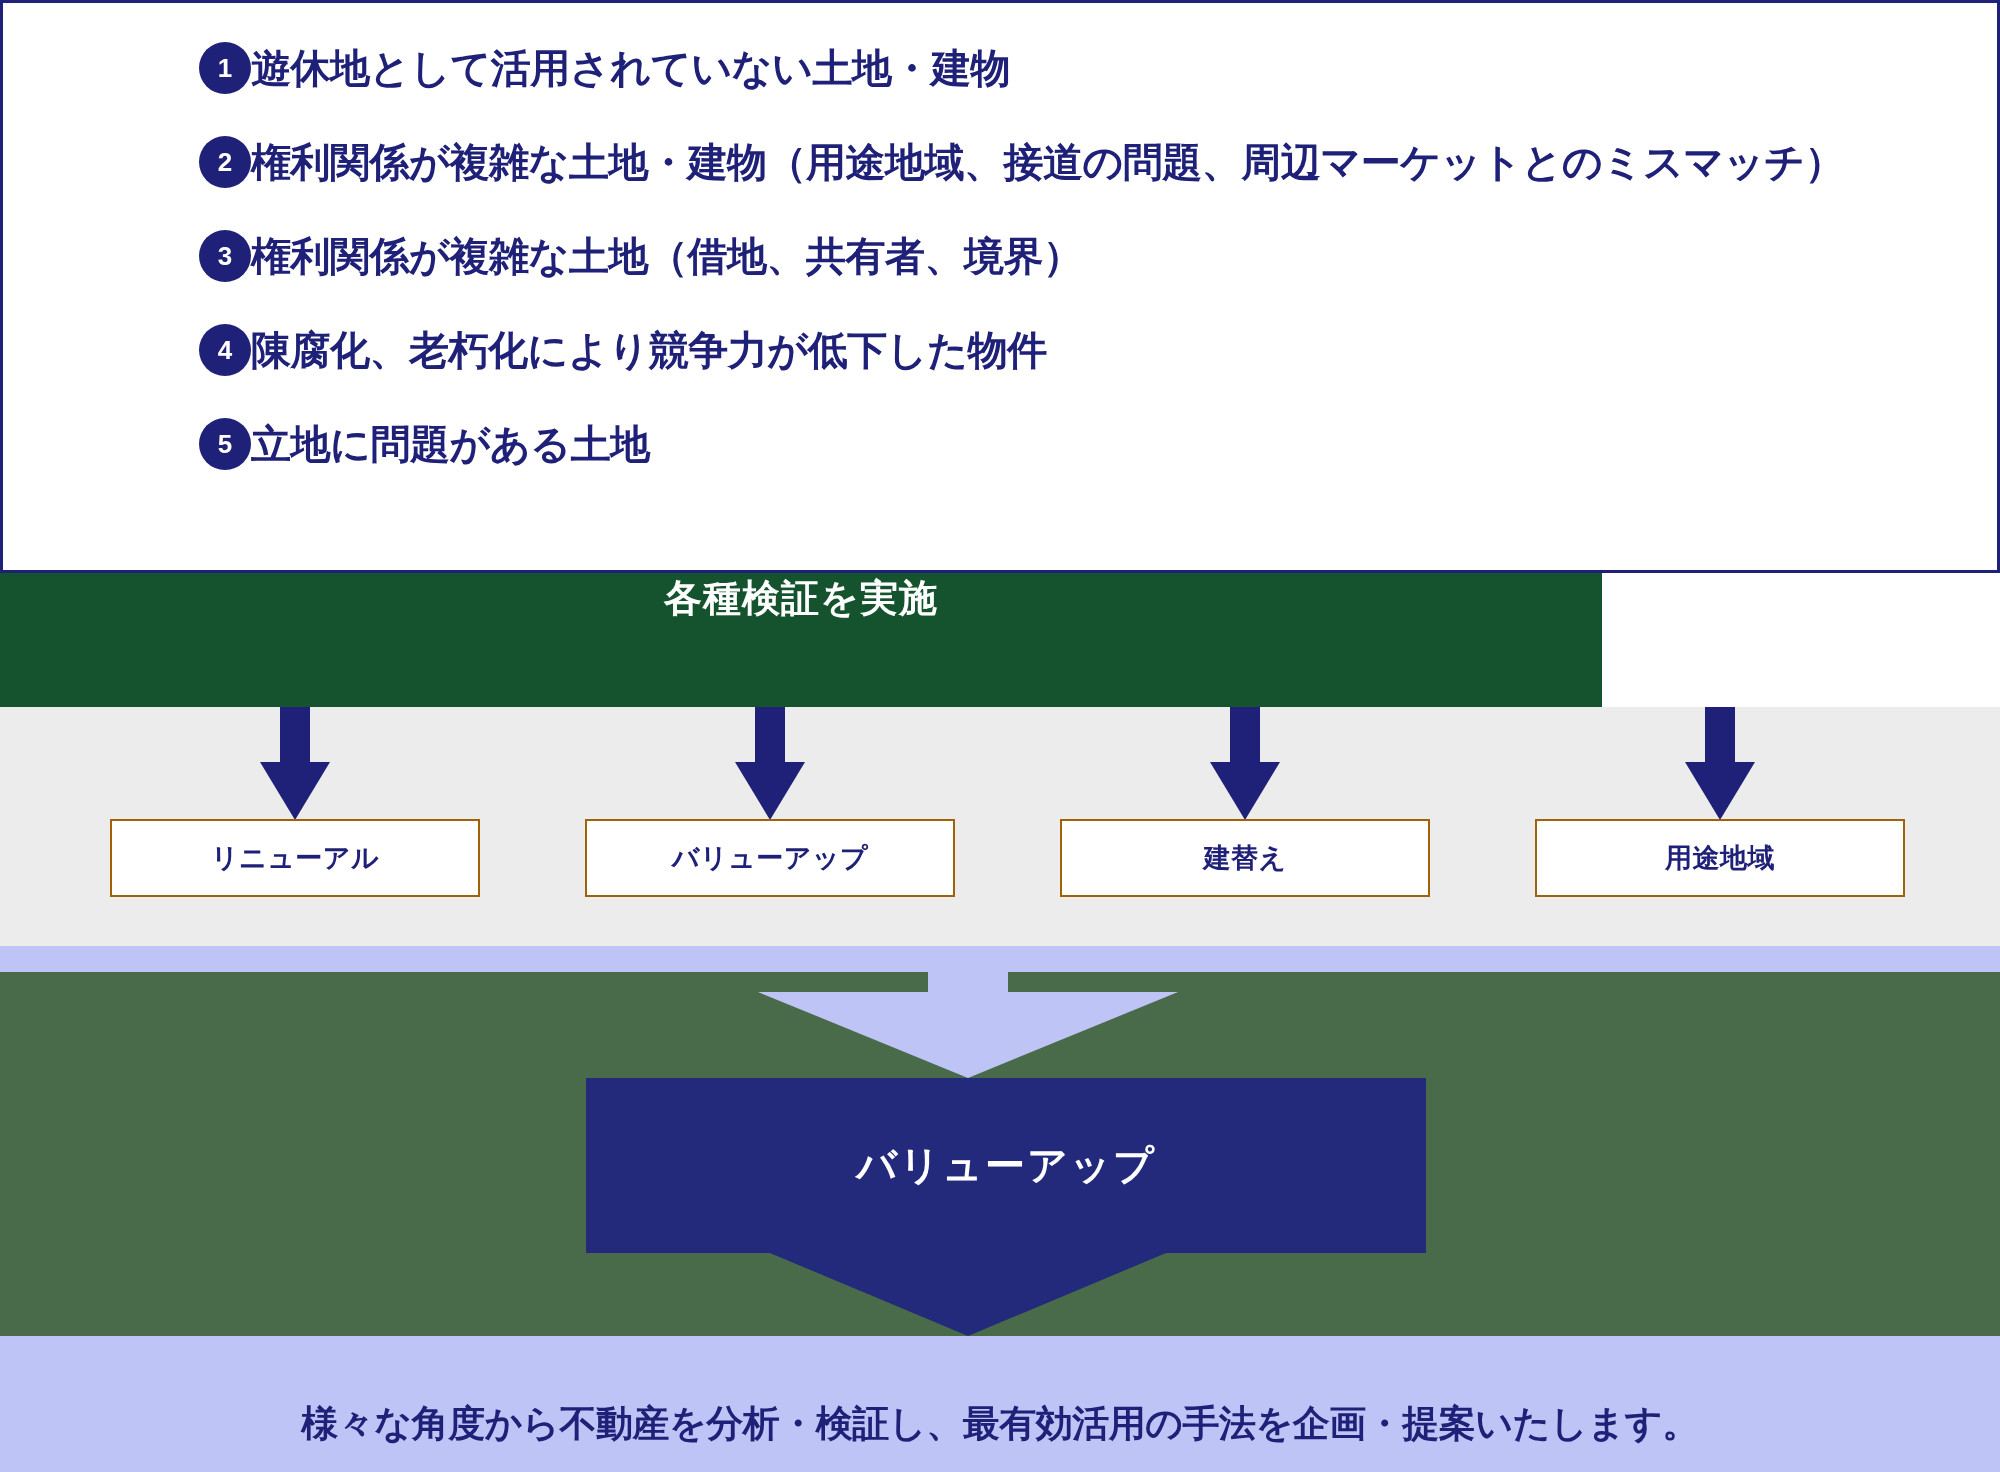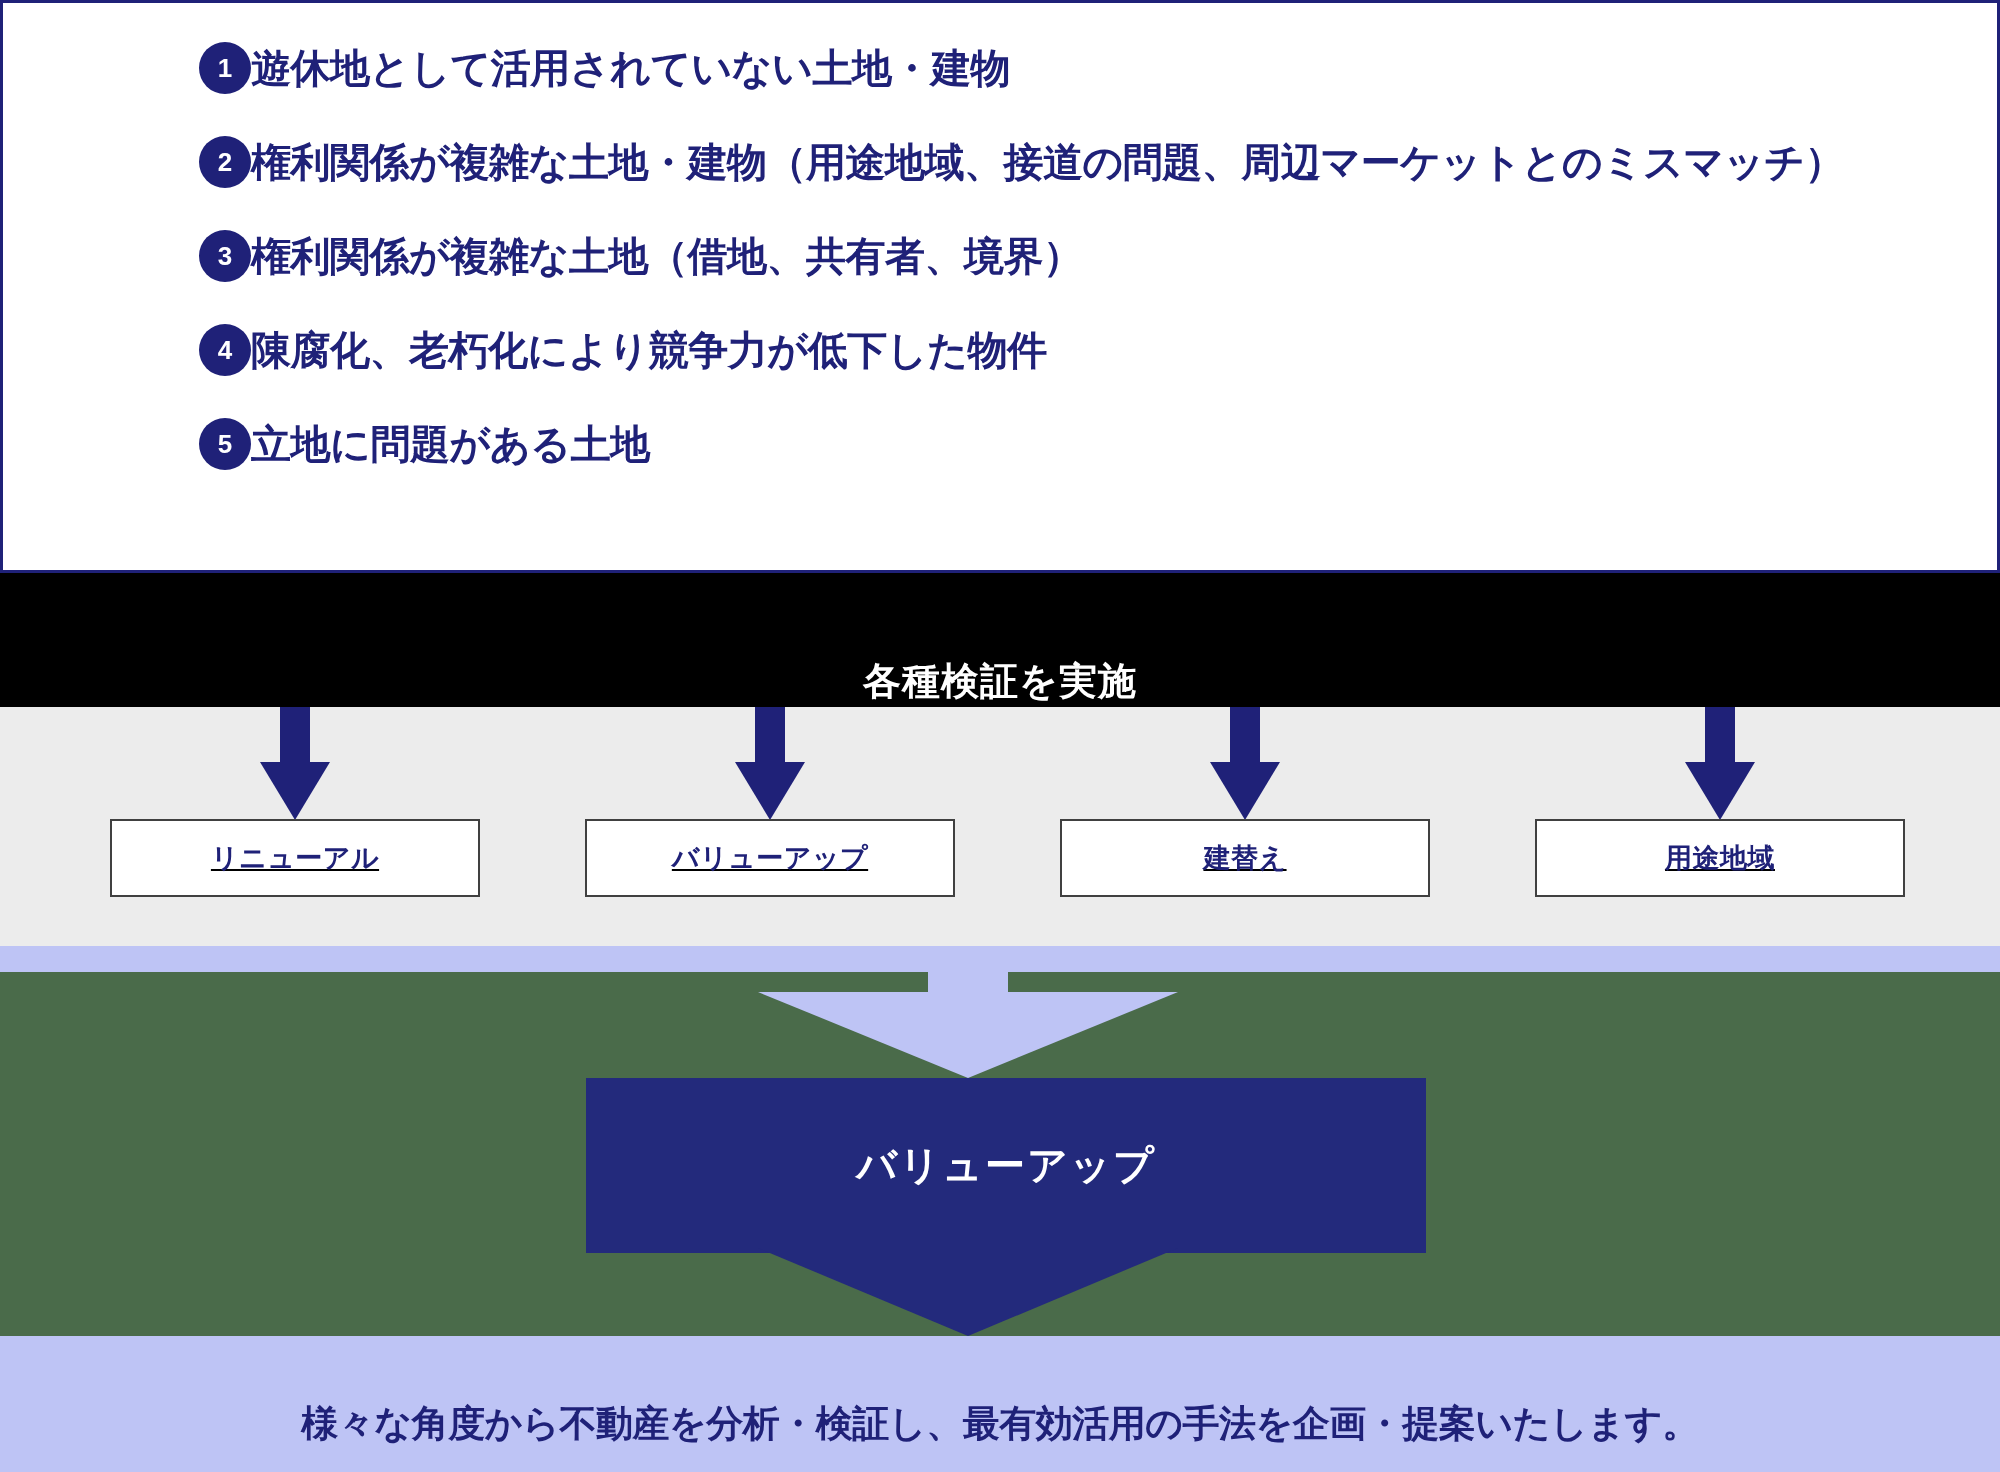--- a/index.html
+++ b/index.html
@@ -63,25 +63,25 @@
     font-weight: bold;
     letter-spacing: -0.5px;
     white-space: nowrap;
   }
 
   
   .verify-banner {
     position: absolute;
     left: 0;
     top: 573px;
-    width: 2000px;
+    width: 1602px;
     height: 134px;
-    background: #000000;
-    display: flex;
-    align-items: flex-end;
+    background: #14532d;
+    display: flex;
+    align-items: flex-start;
     justify-content: center;
   }
   .verify-banner-label {
     color: #ffffff;
     font-size: 38px;
     font-weight: bold;
     letter-spacing: 1px;
   }
 
   
@@ -132,26 +132,25 @@
     border-right: 35px solid transparent;
     border-top: 58px solid #1F2178;
   }
   .option-box {
     position: absolute;
     left: 0;
     top: 112px;
     width: 370px;
     height: 78px;
     background: #ffffff;
-    border: 2px solid #404040;
+    border: 2px solid #a16207;
     box-sizing: border-box;
     display: flex;
     align-items: center;
     justify-content: center;
-    text-decoration: underline;
   }
   .option-label {
     color: #1F2178;
     font-size: 27px;
     font-weight: bold;
     letter-spacing: 0.5px;
   }
 
   
   .purple-strip {

